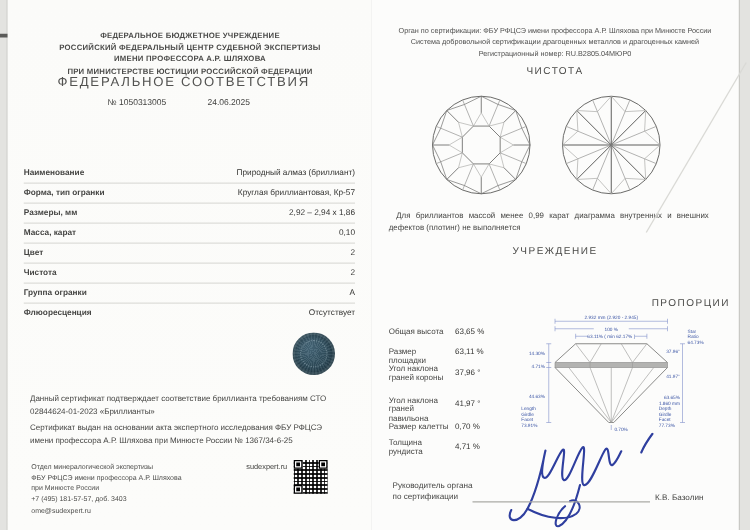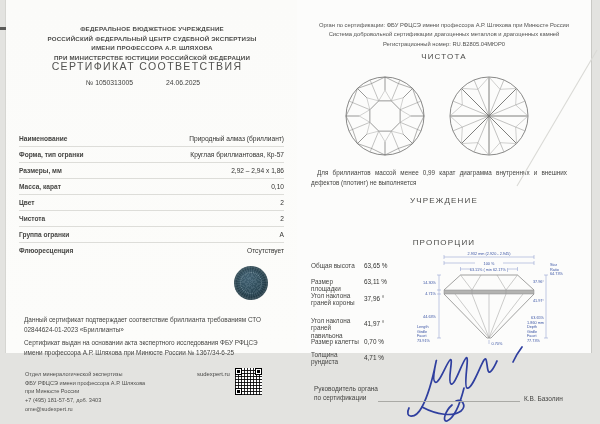--- a/index.html
+++ b/index.html
@@ -1,18 +1,18 @@
 <!DOCTYPE html>
 <html><head>
 <meta charset="utf-8">
 <style>
   html,body{margin:0;padding:0;}
   body{width:600px;height:424px;font-family:"Liberation Sans",sans-serif;background:#e3e3e0;position:relative;overflow:hidden;}
   .canvas{position:absolute;inset:0;}
-  .page{position:absolute;top:0;height:353px;background:#fcfcfa;}
+  .page{position:absolute;top:0;height:424px;background:#fcfcfa;}
   .page.left{left:5px;width:291px;border-left:1px solid #d6d6d2;border-right:1px solid #d2d2ce;background:linear-gradient(180deg,#fbfbf9,#fcfcfa);}
   .page.right{left:297px;width:294px;border-right:1px solid #c9c9c5;background:#fcfcfb;}
   .scan-mark{position:absolute;left:0;top:27px;width:6px;height:3px;background:#5a5a58;}
   .abs{position:absolute;}
   .ctr{text-align:center;}
   
   .lp-header{left:10px;top:24px;width:272px;font-size:6.2px;font-weight:600;color:#4c4c4a;line-height:1.55;letter-spacing:.2px;}
   .lp-title{left:10px;top:60px;width:262px;font-size:10.5px;color:#525250;letter-spacing:1.4px;}
   .lp-number{left:80px;top:79px;font-size:6.8px;color:#3f3f3d;}
   .lp-date{left:160px;top:79px;font-size:6.8px;color:#3f3f3d;}
@@ -33,21 +33,21 @@
   .lp-site{left:191px;top:371px;font-size:5.9px;color:#454543;}
   .qr{left:229px;top:368px;width:27px;height:27px;background:
       repeating-linear-gradient(0deg,rgba(0,0,0,.85) 0 1.4px,transparent 1.4px 3px),
       repeating-linear-gradient(90deg,rgba(0,0,0,.8) 0 1.4px,#fff 1.4px 3px);}
   .qr i{position:absolute;width:7px;height:7px;border:1.6px solid #000;background:#fff;box-sizing:border-box;}
   .qr i::after{content:"";position:absolute;left:1px;top:1px;width:2.5px;height:2.5px;background:#000;}
   .qr .f1{left:0;top:0;} .qr .f2{right:0;top:0;} .qr .f3{left:0;bottom:0;}
   
   .rp-header{left:7px;top:21px;width:280px;font-size:5.8px;color:#515150;line-height:1.6;}
   .sec-title{width:280px;left:7px;font-size:8px;letter-spacing:1.2px;color:#4a4a48;}
-  .t-clarity{top:52px;} .t-comments{top:196px;} .t-props{top:238px;}
+  .t-clarity{top:52px;} .t-comments{top:196px;} .t-props{top:238px;text-align:right;}
   .views{left:26px;top:64px;}
   .plot-note{left:14px;top:168px;width:256px;font-size:6.3px;color:#454543;line-height:1.55;text-align:justify;text-indent:6px;}
   .props{left:14px;top:258px;width:120px;height:108px;}
   .prow{position:absolute;left:0;width:120px;}
   .plabel{display:inline-block;width:52px;vertical-align:top;font-size:6.4px;color:#454543;line-height:1.15;}
   .pval{position:absolute;left:53px;top:0;font-size:6.4px;color:#333331;}
   .profile{left:100px;top:248px;}
   .sig-svg{left:104px;top:346px;}
   .sig-role{left:17px;top:384px;width:90px;font-size:6.5px;color:#454543;line-height:1.45;}
   .sig-line{left:81px;top:401px;width:142px;height:1px;background:#aaaaa6;}
@@ -60,21 +60,21 @@
 
 <div class="canvas">
 
   <div class="page left">
     <div class="abs lp-header ctr">
       <div>ФЕДЕРАЛЬНОЕ БЮДЖЕТНОЕ УЧРЕЖДЕНИЕ</div>
       <div>РОССИЙСКИЙ ФЕДЕРАЛЬНЫЙ ЦЕНТР СУДЕБНОЙ ЭКСПЕРТИЗЫ</div>
       <div>ИМЕНИ ПРОФЕССОРА А.Р. ШЛЯХОВА</div>
       <div>ПРИ МИНИСТЕРСТВЕ ЮСТИЦИИ РОССИЙСКОЙ ФЕДЕРАЦИИ</div>
     </div>
-    <div class="abs lp-title ctr">СЕРТИФИКАТ СООТВЕТСТВИЯ</div>
+    <div class="abs lp-title ctr">ФЕДЕРАЛЬНОЕ СООТВЕТСТВИЯ</div>
     <div class="abs lp-number">№ 1050313005</div>
     <div class="abs lp-date">24.06.2025</div>
 
     <div class="abs lp-table">
       <div class="trow">
         <span class="tlabel">Наименование</span>
         <span class="tval">Природный алмаз (бриллиант)</span>
       </div>
       <div class="trow">
         <span class="tlabel">Форма, тип огранки</span>

